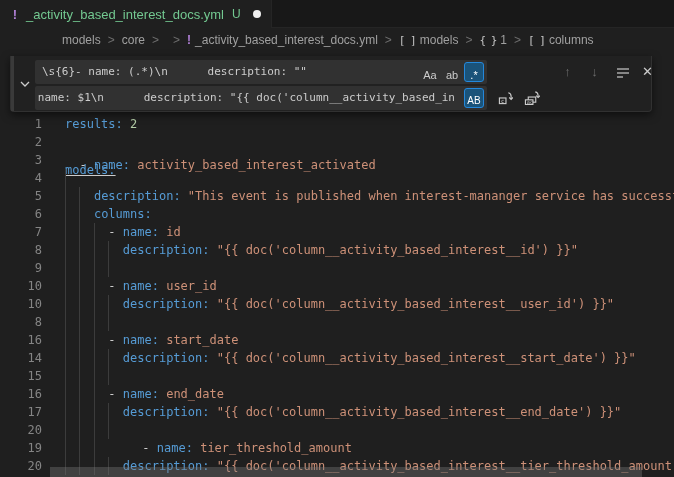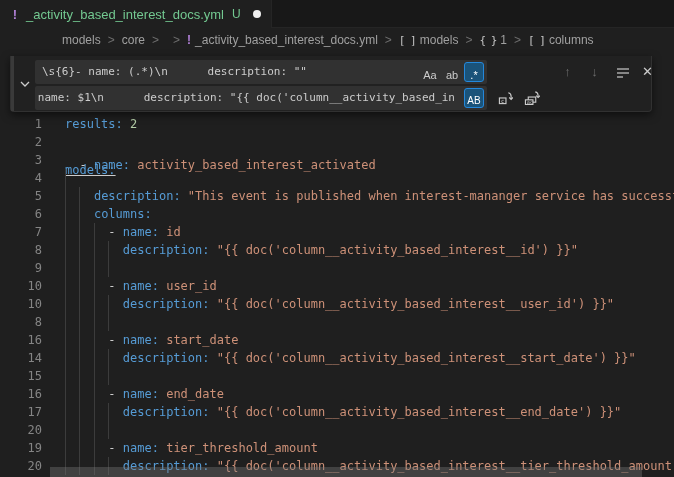--- a/index.html
+++ b/index.html
@@ -201,21 +201,21 @@
       <div class="ln" style="top: 369px;">20</div>
       <div class="guide" style="left: 65px; top: 369px;"></div>
       <div class="guide" style="left: 79.448px; top: 369px;"></div>
       <div class="guide" style="left: 93.896px; top: 369px;"></div>
       <div class="guide" style="left: 108.344px; top: 369px;"></div>
       <div class="cl" style="top: 369px;"></div>
       <div class="ln" style="top: 387px;">19</div>
       <div class="guide" style="left: 65px; top: 387px;"></div>
       <div class="guide" style="left: 79.448px; top: 387px;"></div>
       <div class="guide" style="left: 93.896px; top: 387px;"></div>
-      <div class="cl" style="top: 387px;"><span class="tk-p">      - </span><span class="tk-k">name:</span><span class="tk-p"> </span><span class="tk-s">tier_threshold_amount</span></div>
+      <div class="cl" style="top: 387px; padding-left: 34px;"><span class="tk-p">      - </span><span class="tk-k">name:</span><span class="tk-p"> </span><span class="tk-s">tier_threshold_amount</span></div>
       <div class="ln" style="top: 405px;">20</div>
       <div class="guide" style="left: 65px; top: 405px;"></div>
       <div class="guide" style="left: 79.448px; top: 405px;"></div>
       <div class="guide" style="left: 93.896px; top: 405px;"></div>
       <div class="guide" style="left: 108.344px; top: 405px;"></div>
       <div class="cl" style="top: 405px;"><span class="tk-p">        </span><span class="tk-k">description:</span><span class="tk-p"> </span><span class="tk-s">"{{ doc('column__activity_based_interest__tier_threshold_amount') }}"</span></div>
     </div>
   <div class="hscroll"></div>
 </div>
 

